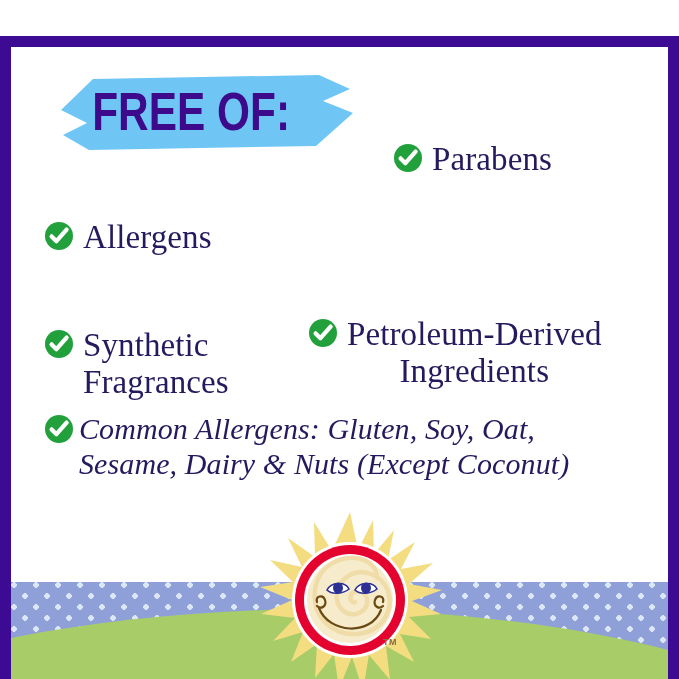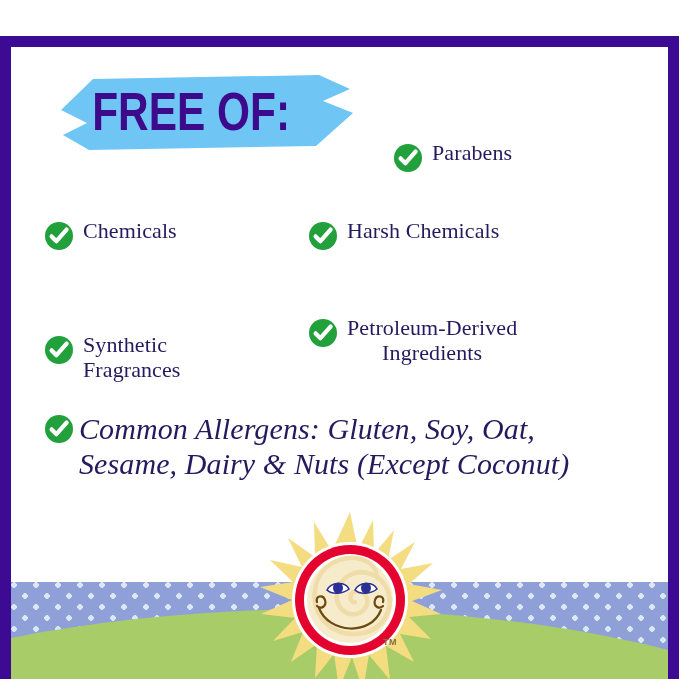--- a/index.html
+++ b/index.html
@@ -84,31 +84,31 @@
     flex: 0 0 auto;
     width: 30px;
     height: 30px;
     margin-top: 2px;
     margin-right: 9px;
   }
   .check svg { display: block; }
   .item-label {
     color: #241a5e;
     font-family: "Liberation Serif", "DejaVu Serif", serif;
-    font-size: 22px;
+    font-size: 33px;
     line-height: 1.12;
     white-space: pre-line;
     letter-spacing: 0.1px;
   }
 
   
   #item-parabens        { left: 382px; top: 94px;  }
   #item-sulfates        { left: 33px;  top: 172px; }
   #item-harsh           { left: 297px; top: 172px; }
-  #item-synthetic       { left: 33px;  top: 286px; }
+  #item-synthetic       { left: 33px;  top: 280px; }
   #item-petroleum       { left: 297px; top: 269px; text-align: center; }
   #item-allergens       { left: 33px;  top: 365px; }
   #item-allergens .item-label { font-size: 30px; line-height: 1.15; font-style: italic; }
   #item-allergens .check { margin-right: 5px; }
 
   
   .scene {
     position: absolute;
     left: 0;
     bottom: 0;
@@ -186,32 +186,23 @@
       <span class="item-label">Parabens</span>
     </div>
 
     <div class="item" id="item-sulfates">
       <span class="check">
         <svg width="30" height="30" viewBox="0 0 30 30">
           <circle cx="15" cy="15" r="14" fill="#22a03c"></circle>
           <path d="M7.6,15.4 L12.4,20.2 L22.6,8.6" fill="none" stroke="#ffffff" stroke-width="4.3" stroke-linecap="round" stroke-linejoin="round"></path>
         </svg>
       </span>
-      <span class="item-label">Chemicals</span>
-    </div>
-
-    <div class="item" id="item-harsh">
-      <span class="check">
-        <svg width="30" height="30" viewBox="0 0 30 30">
-          <circle cx="15" cy="15" r="14" fill="#22a03c"></circle>
-          <path d="M7.6,15.4 L12.4,20.2 L22.6,8.6" fill="none" stroke="#ffffff" stroke-width="4.3" stroke-linecap="round" stroke-linejoin="round"></path>
-        </svg>
-      </span>
-      <span class="item-label">Harsh Chemicals</span>
-    </div>
+      <span class="item-label">Allergens</span>
+    </div>
+
 
     <div class="item" id="item-synthetic">
       <span class="check">
         <svg width="30" height="30" viewBox="0 0 30 30">
           <circle cx="15" cy="15" r="14" fill="#22a03c"></circle>
           <path d="M7.6,15.4 L12.4,20.2 L22.6,8.6" fill="none" stroke="#ffffff" stroke-width="4.3" stroke-linecap="round" stroke-linejoin="round"></path>
         </svg>
       </span>
       <span class="item-label">Synthetic
 Fragrances</span>

